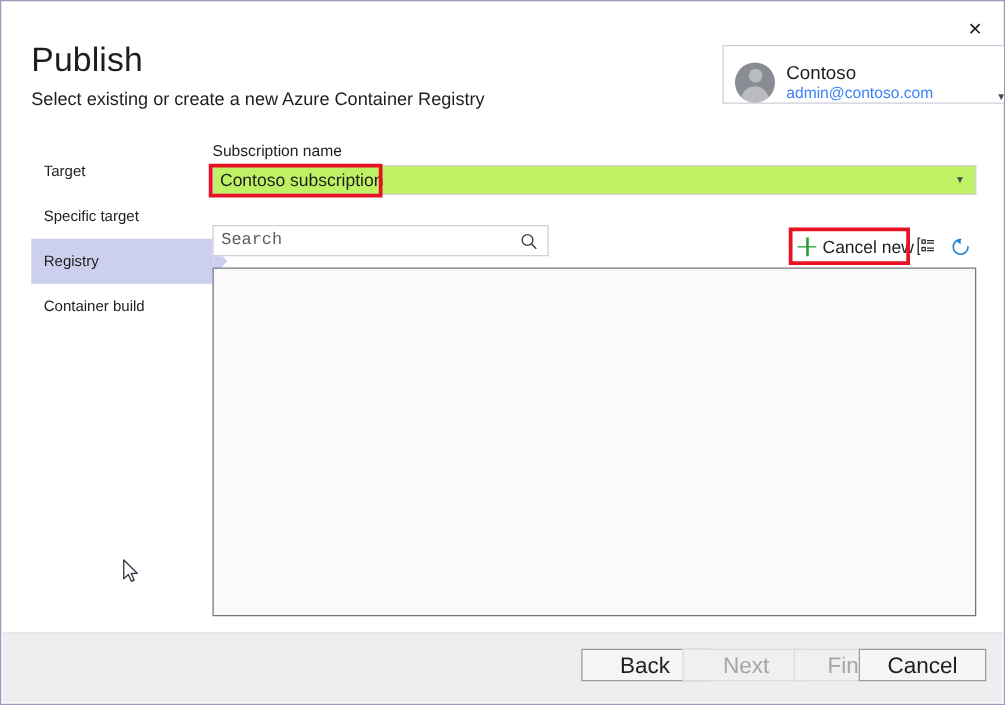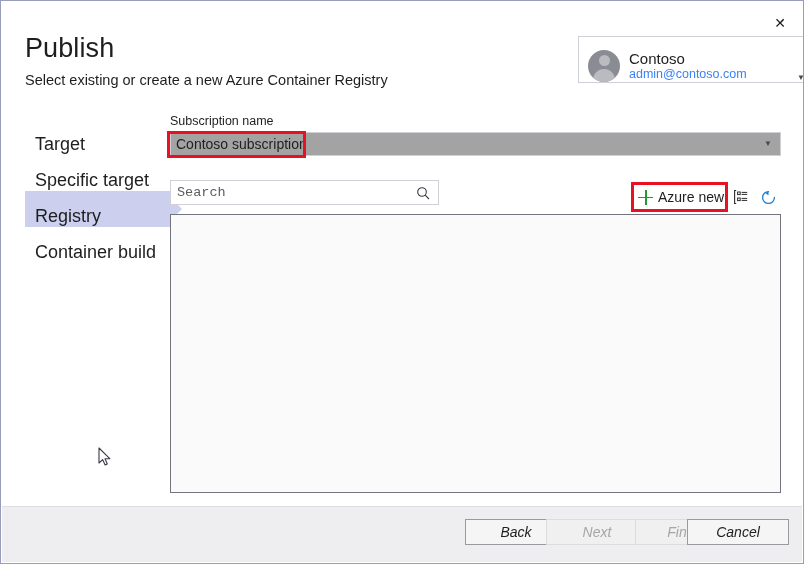--- a/index.html
+++ b/index.html
@@ -140,24 +140,24 @@
   .nav {
     position: absolute;
     left: 24px;
     top: 118px;
     width: 146px;
   }
   .nav-item {
     position: relative;
     height: 36px;
     display: flex;
-    align-items: flex-end;
+    align-items: center;
     padding-left: 10px;
     box-sizing: border-box;
-    font-size: 18px;
+    font-size: 12px;
     color: #1e1e1e;
     cursor: pointer;
     white-space: nowrap;
   }
   .nav-item.selected {
     background: #ccd0ee;
   }
   .nav-item.selected::after {
     content: "";
     position: absolute;
@@ -180,21 +180,21 @@
     color: #1e1e1e;
   }
   .combo {
     position: absolute;
     left: 169px;
     top: 131px;
     width: 611px;
     height: 24px;
     box-sizing: border-box;
     border: 1px solid #cfcfd6;
-    background: #a3a3a3;
+    background: #bef264;
     display: flex;
     align-items: center;
     cursor: pointer;
     text-align: right;
   }
   .combo-value {
     padding-left: 5px;
     font-size: 14px;
     color: #1e1e1e;
     white-space: nowrap;
@@ -322,26 +322,25 @@
   }
   .btn {
     position: absolute;
     top: 12px;
     width: 102px;
     height: 26px;
     box-sizing: border-box;
     border: 1px solid #9a9a9e;
     background: #f5f5f5;
     font-family: "Liberation Sans", sans-serif;
-    font-size: 14px;
+    font-size: 18px;
     color: #1e1e1e;
     cursor: pointer;
     padding: 0;
     line-height: 24px;
-    font-style: italic;
   }
   .btn.disabled {
     color: #a6a6a6;
     border-color: #dcdcdf;
     background: #f0f0f1;
     cursor: default;
   }
   #btn-back   { left: 463px; }
   #btn-next   { left: 544px; }
   #btn-finish { left: 633px; }
@@ -403,21 +402,21 @@
     <span class="search-icon">
       <svg width="14" height="14" viewBox="0 0 14 14" aria-hidden="true">
         <circle cx="6" cy="6" r="4.3" fill="none" stroke="#3a3a3a" stroke-width="1.1"></circle>
         <line x1="9.2" y1="9.2" x2="13" y2="13" stroke="#3a3a3a" stroke-width="1.1"></line>
       </svg>
     </span>
   </div>
 
   <button class="create-new">
     <span class="plus-icon"></span>
-    <span class="create-new-label">Azure new</span>
+    <span class="create-new-label">Cancel new</span>
   </button>
 
   <div class="tool-icon" id="detail-view-icon">
     <svg width="16" height="16" viewBox="0 0 16 16" aria-hidden="true">
       <path d="M3.2 1.5 H1.6 V14.5 H3.2" fill="none" stroke="#2b2b2b" stroke-width="1.1"></path>
       <rect x="4.6" y="3.0" width="2.6" height="2.6" fill="none" stroke="#2b2b2b" stroke-width="1"></rect>
       <rect x="4.6" y="9.0" width="2.6" height="2.6" fill="none" stroke="#2b2b2b" stroke-width="1"></rect>
       <line x1="8.6" y1="3.4" x2="14.2" y2="3.4" stroke="#2b2b2b" stroke-width="1"></line>
       <line x1="8.6" y1="5.4" x2="14.2" y2="5.4" stroke="#2b2b2b" stroke-width="1"></line>
       <line x1="8.6" y1="9.4" x2="14.2" y2="9.4" stroke="#2b2b2b" stroke-width="1"></line>

